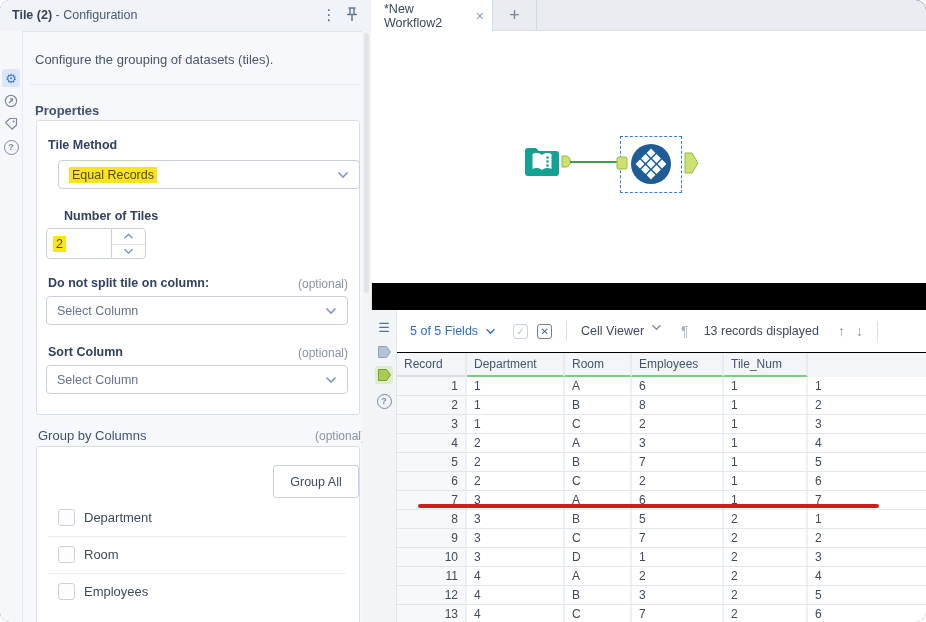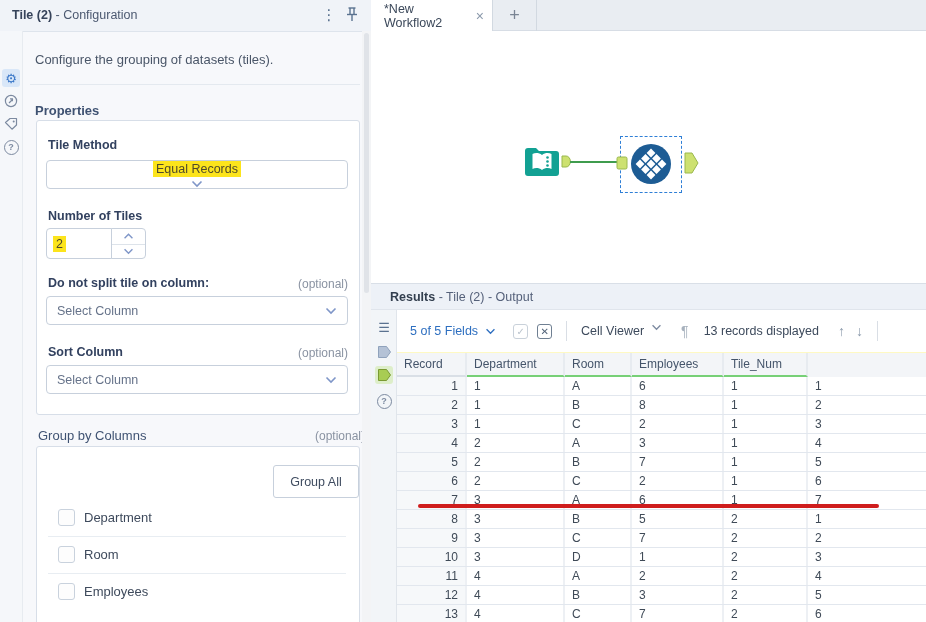--- a/index.html
+++ b/index.html
@@ -1,17 +1,17 @@
 <!DOCTYPE html>
 <html><head>
 <meta charset="utf-8">
 <style>
   html,body{margin:0;padding:0;background:#fff;}
   body{font-family:"Liberation Sans","DejaVu Sans",sans-serif;color:#3d4a5c;}
-  #frame{position:relative;width:926px;height:622px;overflow:hidden;background:#fef9c3;}
+  #frame{position:relative;width:926px;height:622px;overflow:hidden;background:#000000;border-radius:10px;}
   .abs{position:absolute;}
   .nosel{user-select:none;}
 
   
   #cfg-panel{left:0;top:0;width:371px;height:622px;background:#f7f8fb;border-right:1px solid #dfe3ea;}
   #cfg-header{left:0;top:0;width:371px;height:31px;background:#f0f3f8;border-bottom:1px solid #dee4ec;}
   #cfg-title{left:12px;top:0;height:31px;line-height:31px;font-size:12.5px;color:#4b5870;}
   #cfg-title b{color:#36435a;}
   #kebab{left:320px;top:4px;width:18px;height:22px;line-height:22px;text-align:center;font-size:15px;color:#5a7290;cursor:pointer;}
   #pin{left:344px;top:6px;width:18px;height:18px;}
@@ -27,22 +27,22 @@
   #cfg-div1{left:30px;top:84px;width:330px;height:1px;background:#e4e9ef;}
   #props-label{left:35px;top:103px;font-size:13px;font-weight:bold;color:#3f5272;}
   #prop-box{left:36px;top:120px;width:322px;height:293px;background:#fff;border:1px solid #d7dee8;border-radius:3px;}
   .fld-label{font-size:12.5px;font-weight:bold;color:#32415f;}
   .optional{font-size:12px;color:#8a93a2;font-weight:normal;}
   .dropdown{height:29px;background:#fff;border:1px solid #c7d0dc;border-radius:4px;display:flex;align-items:center;
     padding:0 10px;box-sizing:border-box;justify-content:space-between;cursor:pointer;}
   .dd-text{font-size:12.5px;color:#66738a;}
   .hl{background:#fce41c;color:#4f4a2a;padding:1px 3px;}
   #lbl-method{left:48px;top:138px;}
-  #dd-method{left:46px;top:160px;width:302px;flex-direction:column;}
-  #lbl-tiles{left:48px;top:209px;text-align:center;}
+  #dd-method{left:58px;top:160px;width:302px;}
+  #lbl-tiles{left:64px;top:209px;text-align:center;}
   #spin{left:46px;top:228px;width:100px;height:31px;}
   #spin-val{left:0;top:0;width:66px;height:31px;background:#fff;border:1px solid #c7d0dc;border-radius:4px 0 0 4px;
     box-sizing:border-box;display:flex;align-items:center;padding-left:6px;font-size:12.5px;}
   #spin-btns{left:65px;top:0;width:35px;height:31px;border:1px solid #c7d0dc;border-radius:0 4px 4px 0;box-sizing:border-box;background:#fff;}
   .spin-btn{left:0;width:33px;height:15px;display:flex;align-items:center;justify-content:center;cursor:pointer;}
   #spin-up{top:0;border-bottom:1px solid #dde3ea;}
   #spin-dn{top:15px;}
   #lbl-nosplit{left:48px;top:276px;}
   #opt-nosplit{right:23px;top:277px;}
   #dd-nosplit{left:46px;top:296px;width:302px;}
@@ -287,23 +287,20 @@
         <path transform="translate(0,11)" d="M0 -4.4 L4.4 0 L0 4.4 L-4.4 0 Z"></path>
       </g>
     </svg>
   </div>
   <div id="anch-tile-out" class="abs">
     <svg width="15" height="22" viewBox="0 0 15 22">
         <path d="M1 1 h7 l6 10 -6 10 h-7 Z" fill="#cde170" stroke="#9ab84d" stroke-width="1"></path>
       </svg>
   </div>
 
-  <div id="res-titlebar" class="abs">
-    <span id="res-title"><b>Results</b><span> - Tile (2) - Output</span></span>
-  </div>
 
   <div id="res-rail" class="abs"></div>
   <div id="rr-list" class="abs rrail-ic nosel">☰</div>
   <div id="rr-in" class="abs rrail-ic">
     <svg width="15" height="14" viewBox="0 0 15 14">
         <path d="M1.5 1.5 h8 l4 5.5 -4 5.5 h-8 Z" fill="#b4c2d6" stroke="#8fa2bc" stroke-width="1"></path>
       </svg>
   </div>
   <div id="rr-out" class="abs rrail-ic">
     <svg width="15" height="14" viewBox="0 0 15 14">

